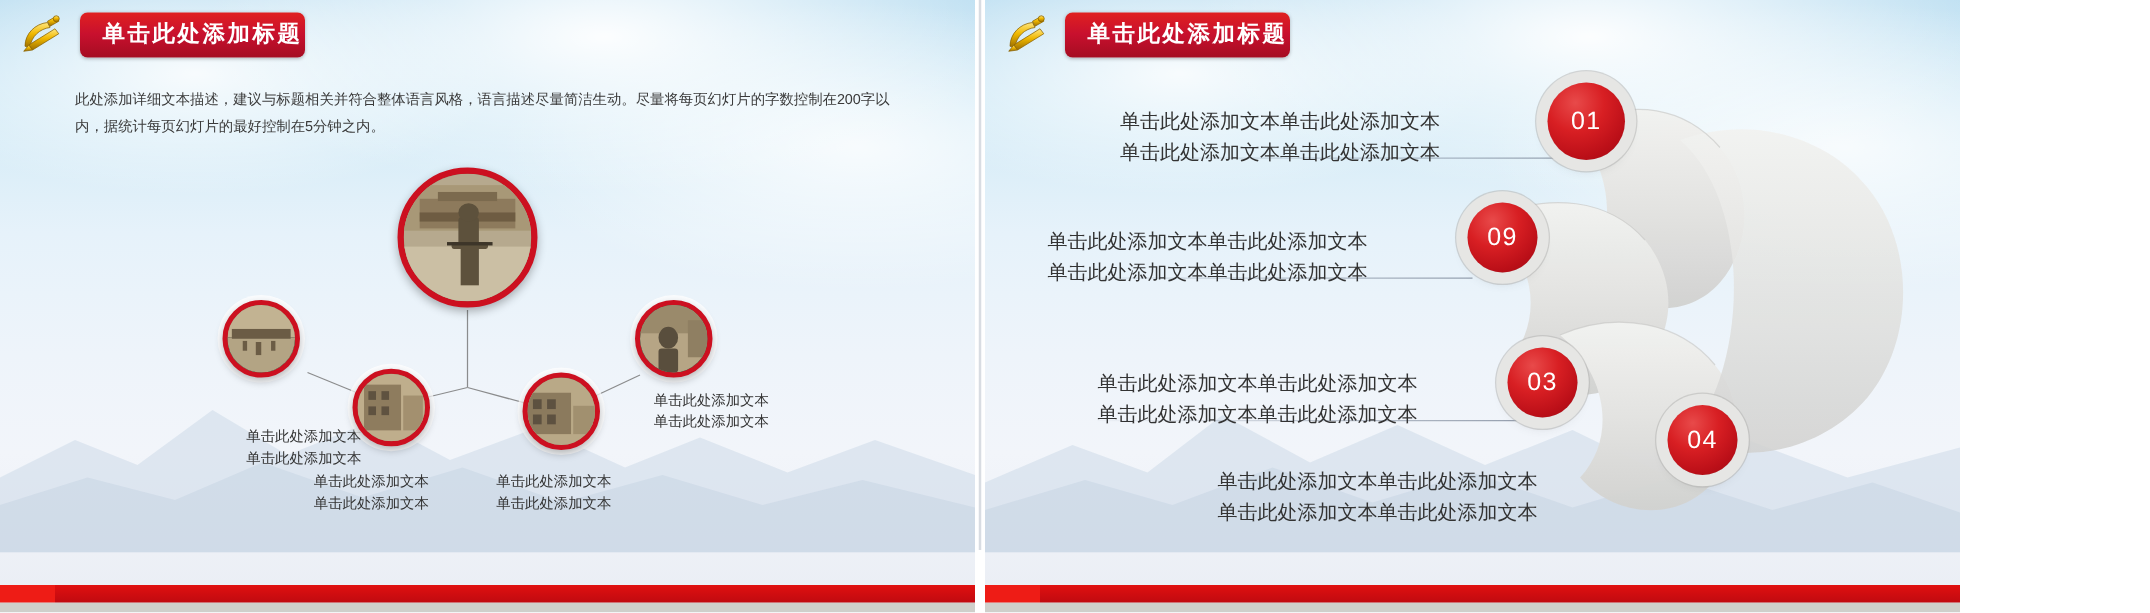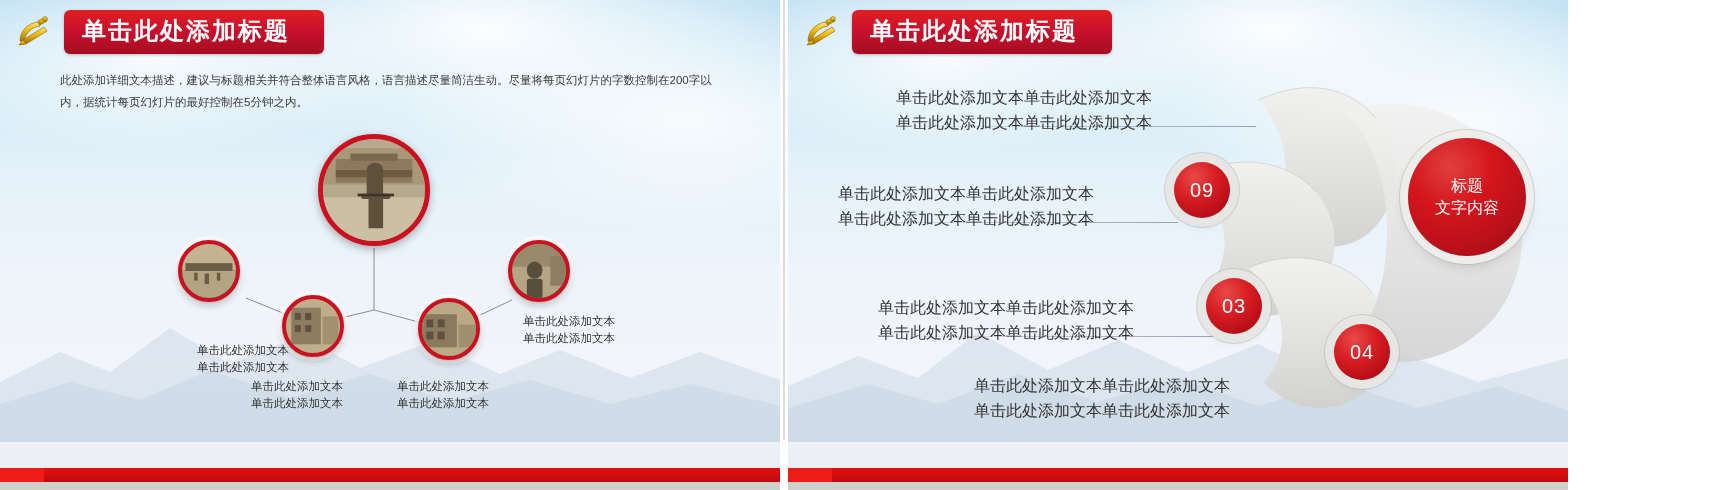--- a/index.html
+++ b/index.html
@@ -46,22 +46,22 @@
     display: flex;
     align-items: center;
     gap: 10px;
     z-index: 20;
   }
   .emblem { width: 40px; height: 34px; }
   .title-pill {
     background: linear-gradient(to bottom, #e02020 0%, #c8102e 48%, #a50d22 100%);
     color: #ffffff;
     border-radius: 6px;
-    padding: 5px 34px 7px 18px;
-    font-size: 24px;
+    padding: 5px 2px 7px 18px;
+    font-size: 18px;
     font-weight: bold;
     letter-spacing: 2px;
     box-shadow: 0 1px 3px rgba(0,0,0,0.25);
     white-space: nowrap;
   }
 
   
   .body-text {
     position: absolute;
     top: 70px; left: 60px;
@@ -393,20 +393,21 @@
         <path d="M400,176 C452,152 500,160 528,192"></path>
         <path d="M460,268 C506,248 556,258 584,292"></path>
       </g>
     </svg>
 
     <div class="r-textblock" style="left:108px; top:86px;">
       <div>单击此处添加文本单击此处添加文本</div>
       <div>单击此处添加文本单击此处添加文本</div>
     </div>
     <div class="r-rule" style="left:108px; top:126px; width:360px;"></div>
+    <div class="num-circle" style="left:450px; top:66px; width:62px; height:62px;">01</div>
 
     <div class="r-textblock" style="left:50px; top:182px;">
       <div>单击此处添加文本单击此处添加文本</div>
       <div>单击此处添加文本单击此处添加文本</div>
     </div>
     <div class="r-rule" style="left:50px; top:222px; width:340px;"></div>
     <div class="num-circle" style="left:386px; top:162px; width:56px; height:56px;">09</div>
 
     <div class="r-textblock" style="left:90px; top:296px;">
       <div>单击此处添加文本单击此处添加文本</div>
@@ -414,24 +415,20 @@
     </div>
     <div class="r-rule" style="left:90px; top:336px; width:336px;"></div>
     <div class="num-circle" style="left:418px; top:278px; width:56px; height:56px;">03</div>
 
     <div class="r-textblock" style="left:186px; top:374px;">
       <div>单击此处添加文本单击此处添加文本</div>
       <div>单击此处添加文本单击此处添加文本</div>
     </div>
     <div class="num-circle" style="left:546px; top:324px; width:56px; height:56px;">04</div>
 
-    <div class="center-circle" style="left:620px; top:138px;">
-      <span>标题</span>
-      <span>文字内容</span>
-    </div>
 
     <div class="footrest"></div>
     <div class="footbar">
       <div class="seg-a"></div>
       <div class="seg-b"></div>
     </div>
   </div>
 
 </div>
 

